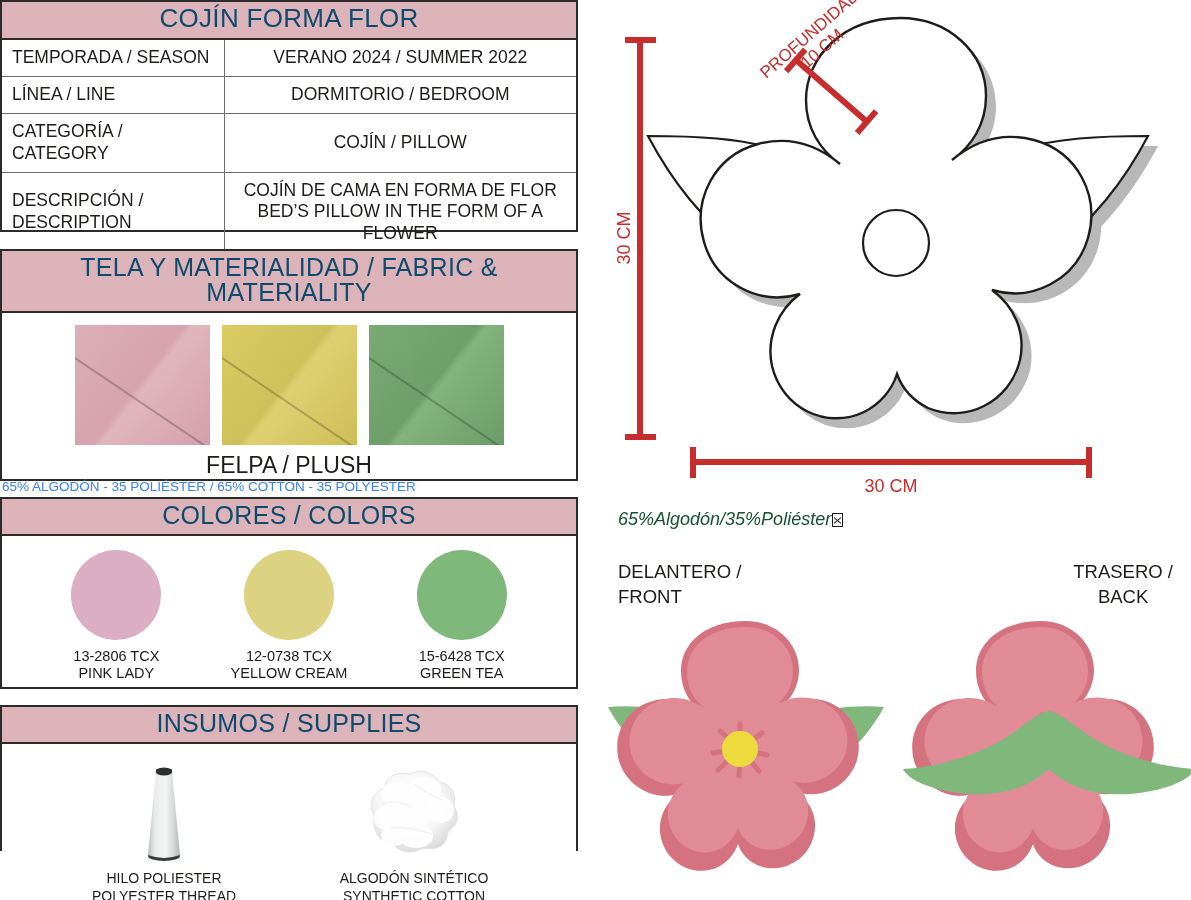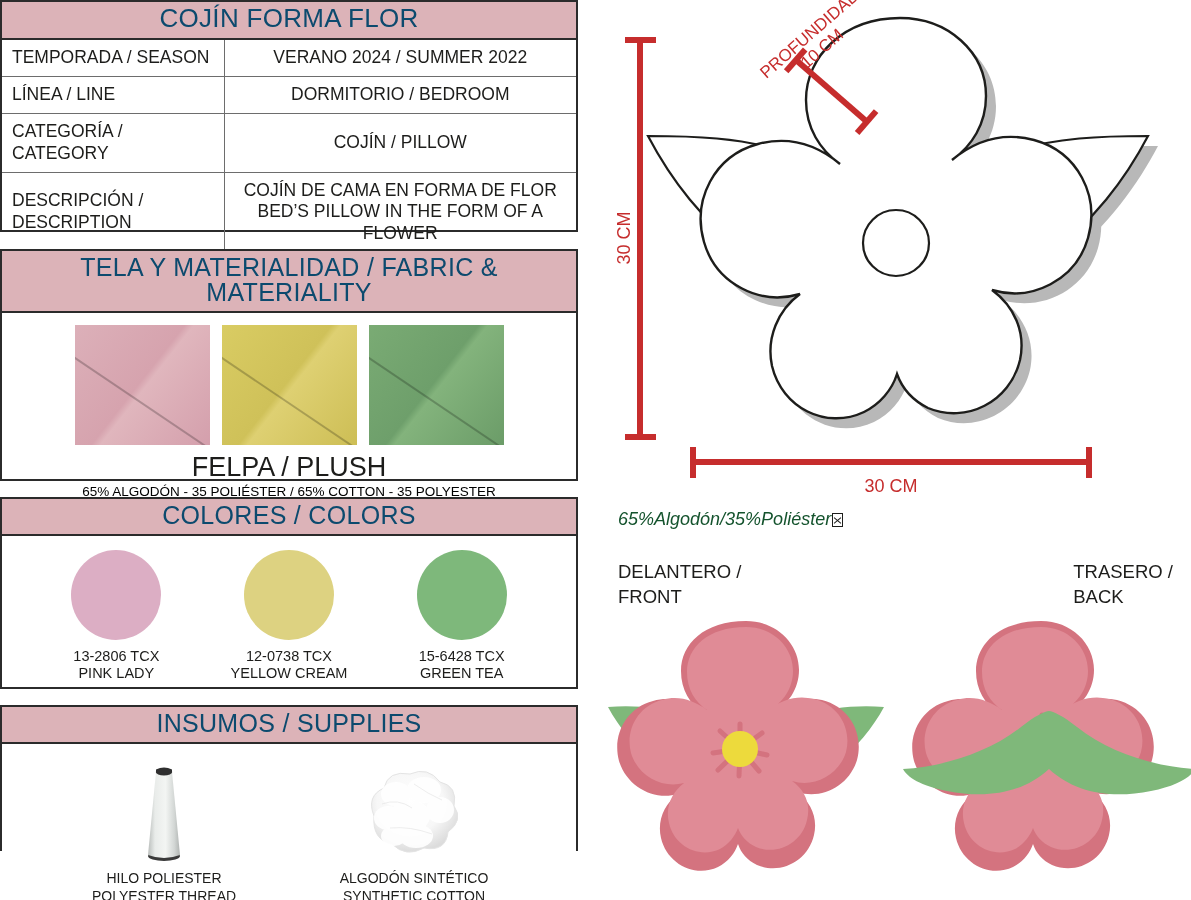--- a/index.html
+++ b/index.html
@@ -69,25 +69,25 @@
   }
   .swatch .fold:after {
     content: ""; position: absolute; left: 0; top: 50%;
     width: 100%; height: 1.6px;
     background: rgba(0,0,0,.22);
   }
   .sw-pink  { background: linear-gradient(128deg,#dcb0b9 0%, #d6a3ae 48%, #e0b6bd 52%, #d49fac 100%); }
   .sw-yellow{ background: linear-gradient(128deg,#d9cc63 0%, #cfc159 48%, #ded072 52%, #cdbe55 100%); }
   .sw-green { background: linear-gradient(128deg,#7aab74 0%, #6e9f6b 48%, #83b37c 52%, #6b9c68 100%); }
   .fabric-name {
-    text-align: center; font-size: 27px; color: #1d1d1b;
+    text-align: center; font-size: 23px; color: #1d1d1b;
     margin-top: 6px; line-height: 1.1;
   }
   .fabric-comp {
-    text-align: center; font-size: 13.5px; color: #000000;
+    font-size: 13.5px; color: #3b82f6;
     margin-top: 2px; line-height: 1.1;
   }
 
   
   #panel-colors { position: absolute; left: 0; top: 497px; height: 192px; }
   .colors-row { display: flex; justify-content: space-around; padding: 14px 28px 0; }
   .color-item { text-align: center; width: 150px; }
   .color-dot {
     width: 90px; height: 90px; border-radius: 50%;
     margin: 0 auto 8px;
@@ -119,21 +119,21 @@
   }
   .tofu:before, .tofu:after {
     content: ""; position: absolute; background: #1d1d1b;
   }
   .tofu:before { left:0; top:50%; width:100%; height:1px; transform: rotate(40deg); }
   .tofu:after  { left:0; top:50%; width:100%; height:1px; transform: rotate(-40deg); }
 
   .view-labels { position: absolute; left: 18px; top: 560px; width: 555px; }
   .view-lab { font-size: 18.5px; line-height: 1.35; color: #1d1d1b; }
   .view-lab.left { position: absolute; left: 0; top: 0; text-align: left; }
-  .view-lab.right { position: absolute; right: 0; top: 0; text-align: left; }
+  .view-lab.right { position: absolute; right: 0; top: 0; text-align: center; }
 
   .flower-views { position: absolute; left: 0; top: 615px; width: 591px; height: 285px; }
 </style>
 </head>
 <body>
 
 <div class="page">
 
   <div class="left-col">
 

